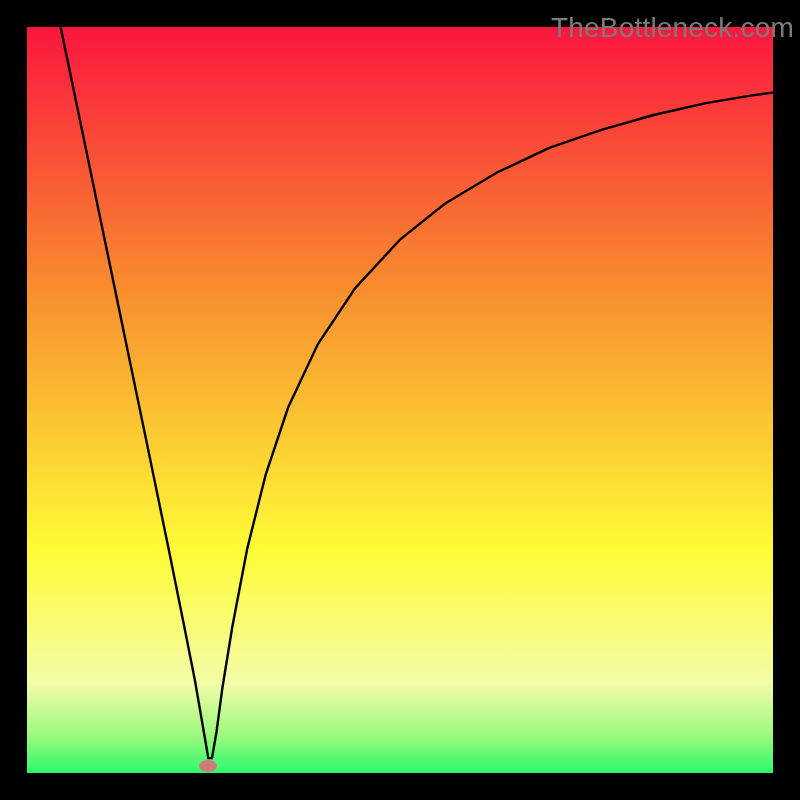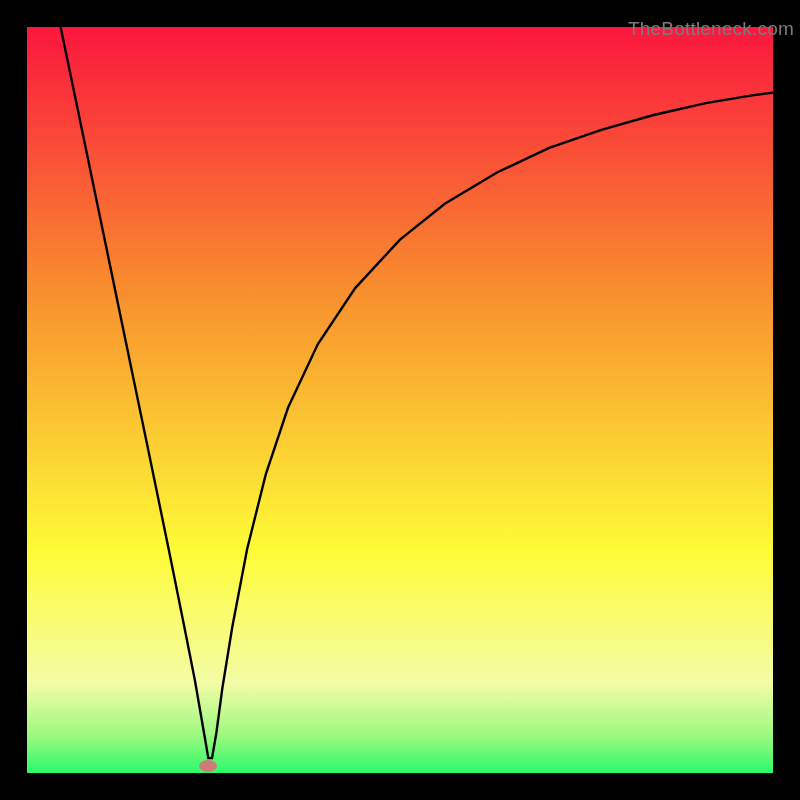--- a/index.html
+++ b/index.html
@@ -20,24 +20,24 @@
   }
   .plot {
     position: absolute;
     left: 0;
     top: 0;
     width: 746px;
     height: 746px;
   }
   .watermark {
     position: absolute;
-    top: 18px;
+    top: 12px;
     right: 6px;
     font-family: Arial, Helvetica, sans-serif;
-    font-size: 19px;
+    font-size: 28px;
     color: #7b7b7b;
     letter-spacing: 0.2px;
   }
   .marker {
     position: absolute;
     width: 18px;
     height: 12px;
     border-radius: 50%;
     background: #cf7a78;
     transform: translate(-50%, -50%);

